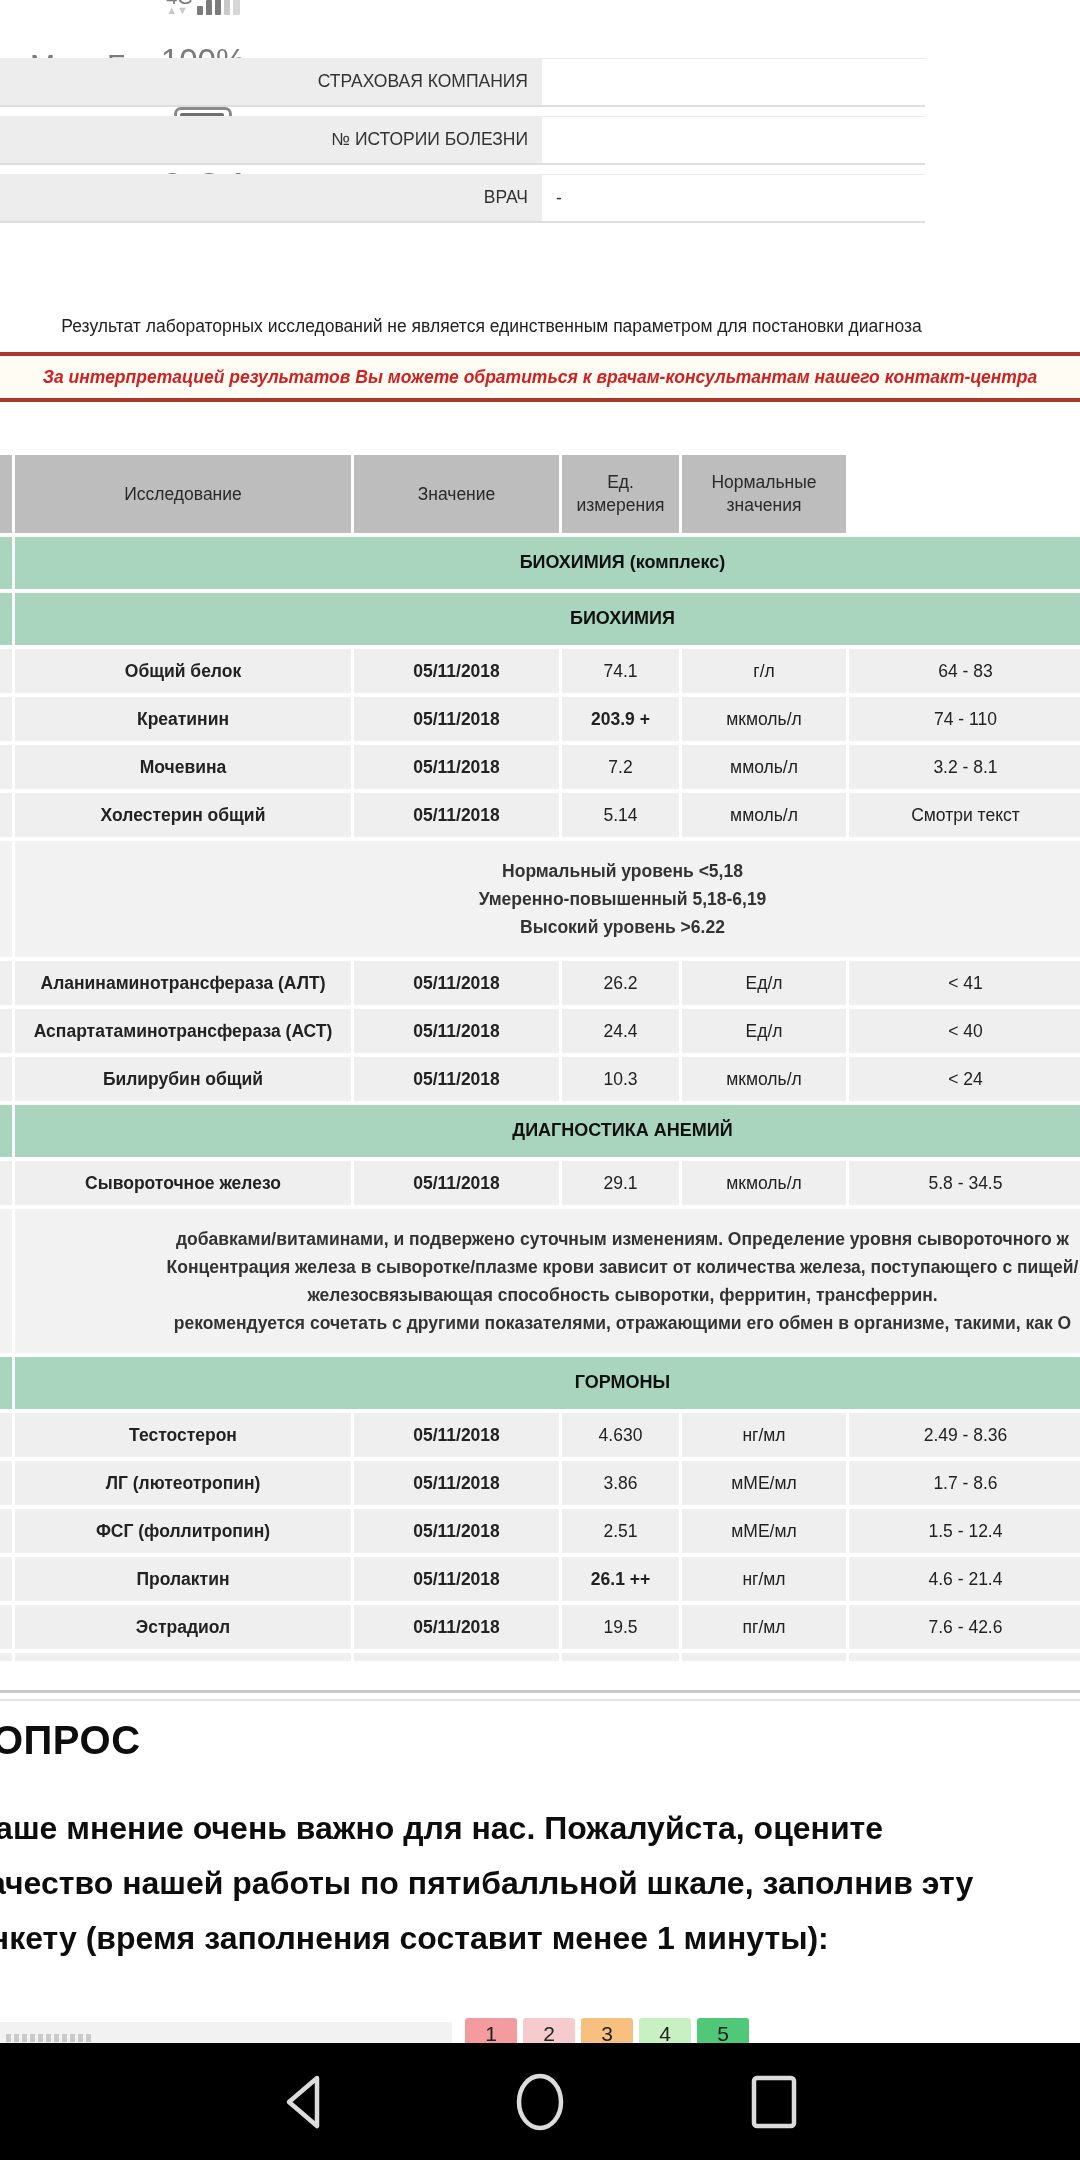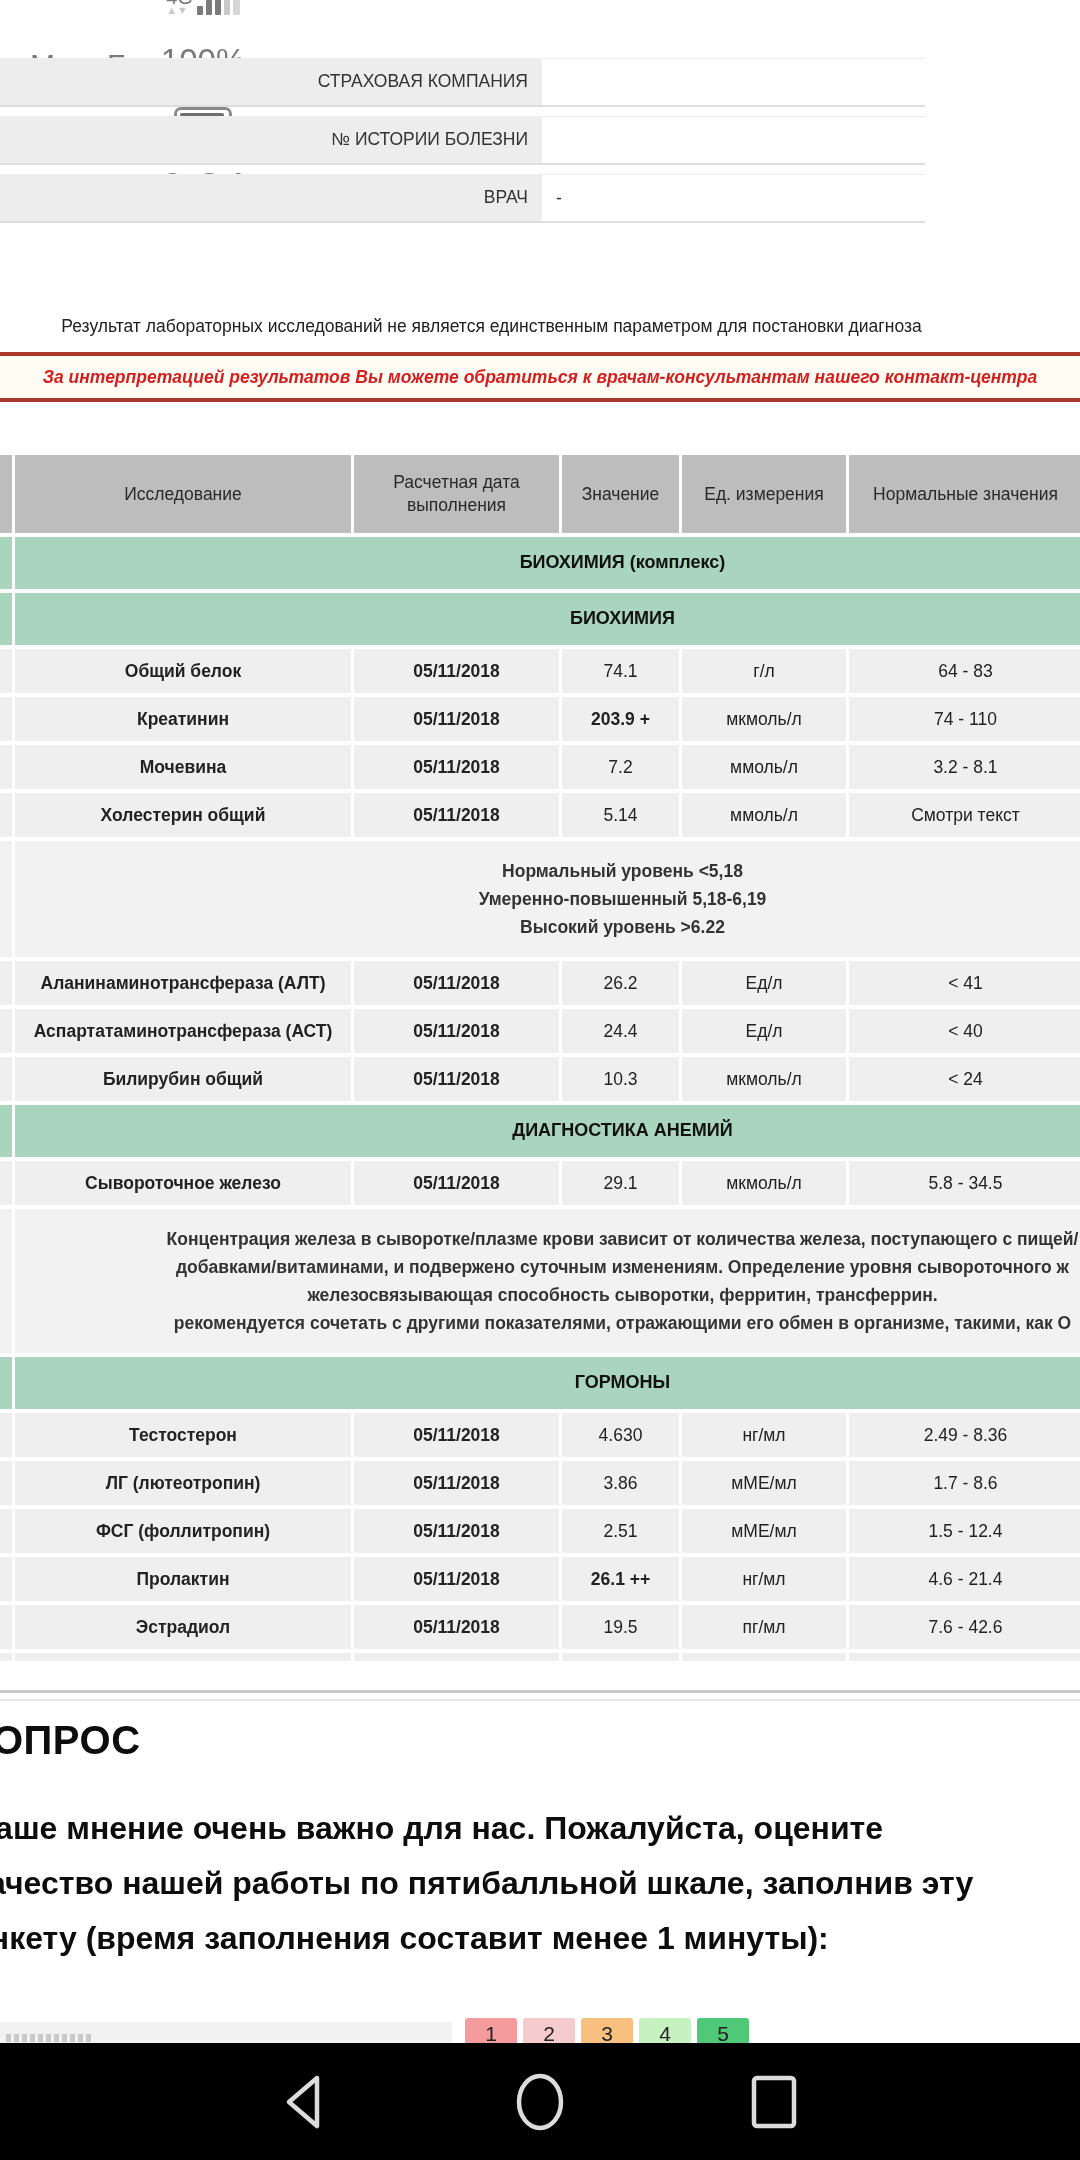--- a/index.html
+++ b/index.html
@@ -126,21 +126,20 @@
 
 <div class="disclaimer">Результат лабораторных исследований не является единственным параметром для постановки диагноза</div>
 <div class="warnband">
   <div class="warntext">За интерпретацией результатов Вы можете обратиться к врачам-консультантам нашего контакт-центра</div>
 </div>
 
 <div class="results" id="results-grid">
     <div class="trow">
       <div class="c hc"></div>
       <div class="c hc">Исследование</div>
-      <div class="c hc">Расчетная дата выполнения</div>
       <div class="c hc">Значение</div>
       <div class="c hc">Ед. измерения</div>
       <div class="c hc">Нормальные значения</div>
     </div>
     <div class="trow merged">
       <div class="c sec"></div>
       <div class="c sec">БИОХИМИЯ (комплекс)</div>
     </div>
     <div class="trow merged">
       <div class="c sec"></div>
@@ -218,22 +217,22 @@
       <div class="c"></div>
       <div class="c b">Сывороточное железо</div>
       <div class="c b">05/11/2018</div>
       <div class="c">29.1</div>
       <div class="c">мкмоль/л</div>
       <div class="c">5.8 - 34.5</div>
     </div>
     <div class="trow merged">
       <div class="c note sliver"></div>
       <div class="c noteblock">
+        <div class="noteline">добавками/витаминами, и подвержено суточным изменениям. Определение уровня сывороточного ж</div>
         <div class="noteline">Концентрация железа в сыворотке/плазме крови зависит от количества железа, поступающего с пищей/</div>
-        <div class="noteline">добавками/витаминами, и подвержено суточным изменениям. Определение уровня сывороточного ж</div>
         <div class="noteline">железосвязывающая способность сыворотки, ферритин, трансферрин.</div>
         <div class="noteline">рекомендуется сочетать с другими показателями, отражающими его обмен в организме, такими, как О</div>
       </div>
     </div>
     <div class="trow merged">
       <div class="c sec"></div>
       <div class="c sec">ГОРМОНЫ</div>
     </div>
     <div class="trow">
       <div class="c"></div>

